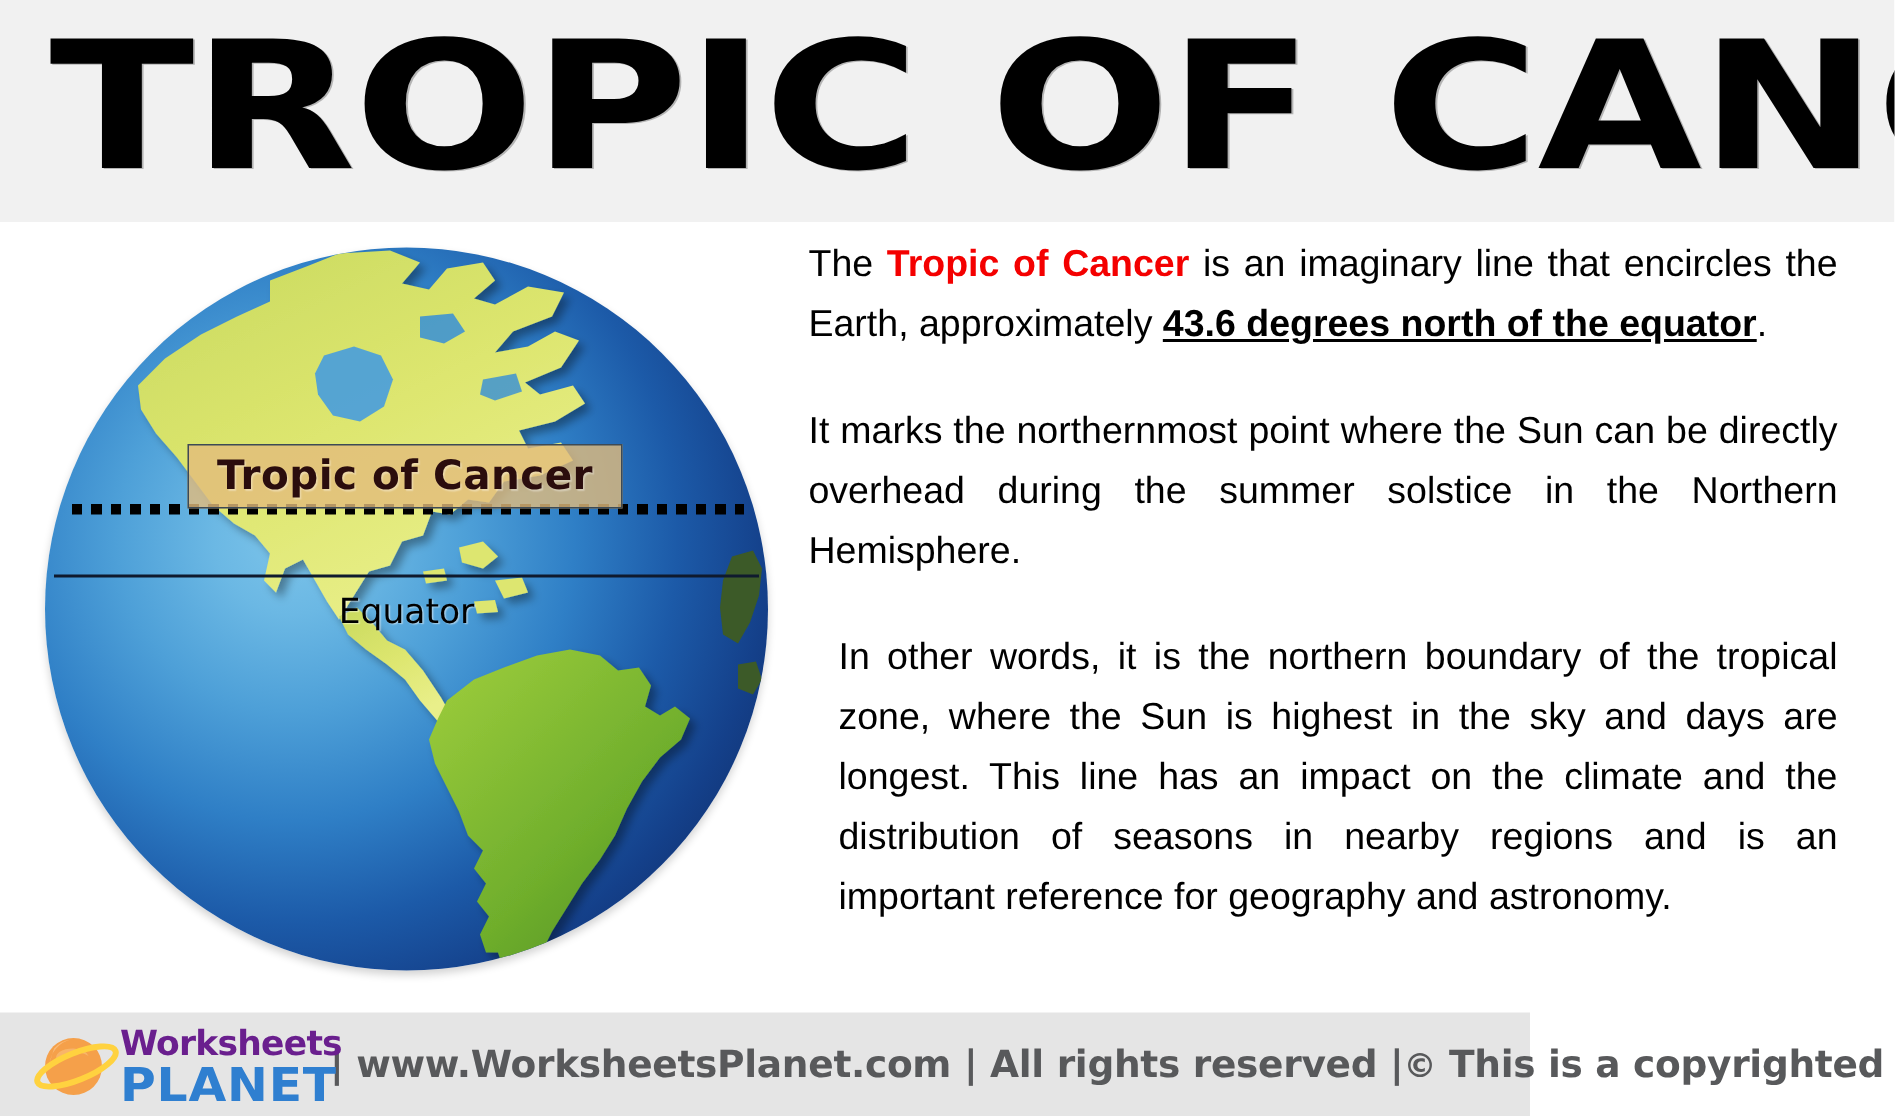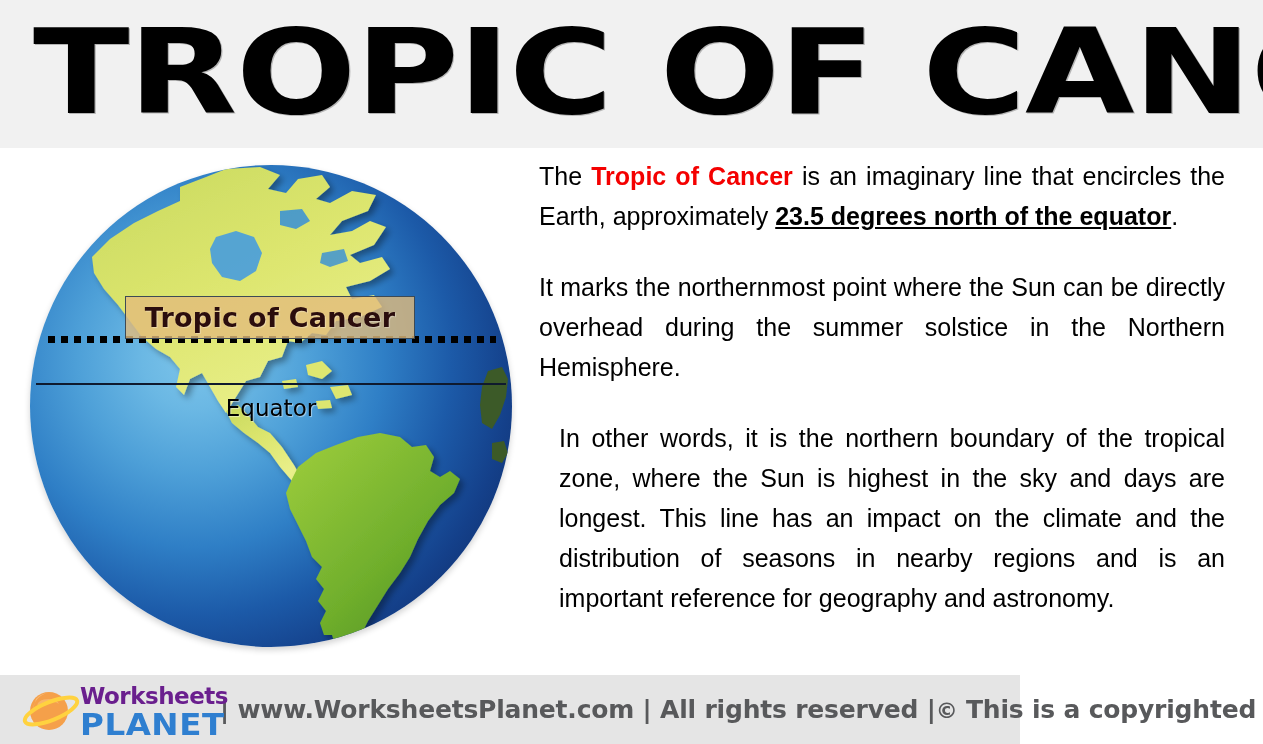--- a/index.html
+++ b/index.html
@@ -303,21 +303,21 @@
       <div class="tc-box">
         <span>Tropic of Cancer</span>
       </div>
 
       <div class="eq-line"></div>
       <div class="eq-label">Equator</div>
     </div>
 
     <div class="text-col">
 
-      <p class="para"><span>The </span><span class="hl-red">Tropic of Cancer</span><span> is an imaginary line that encircles the Earth, approximately </span><span class="hl-uline">23.5 degrees north of the equator</span><span>.</span></p>
+      <p class="para"><span>The </span><span class="hl-red">Tropic of Cancer</span><span> is an imaginary line that encircles the Earth, approximately </span><span class="hl-uline">43.6 degrees north of the equator</span><span>.</span></p>
 
       <p class="para"><span>It marks the northernmost point where the Sun can be directly overhead during the summer solstice in the Northern Hemisphere.</span></p>
 
       <p class="para"><span>In other words, it is the northern boundary of the tropical zone, where the Sun is highest in the sky and days are longest. This line has an impact on the climate and the distribution of seasons in nearby regions and is an important reference for geography and astronomy.</span></p>
 
     </div>
   </div>
 
   <div class="footer">
 

